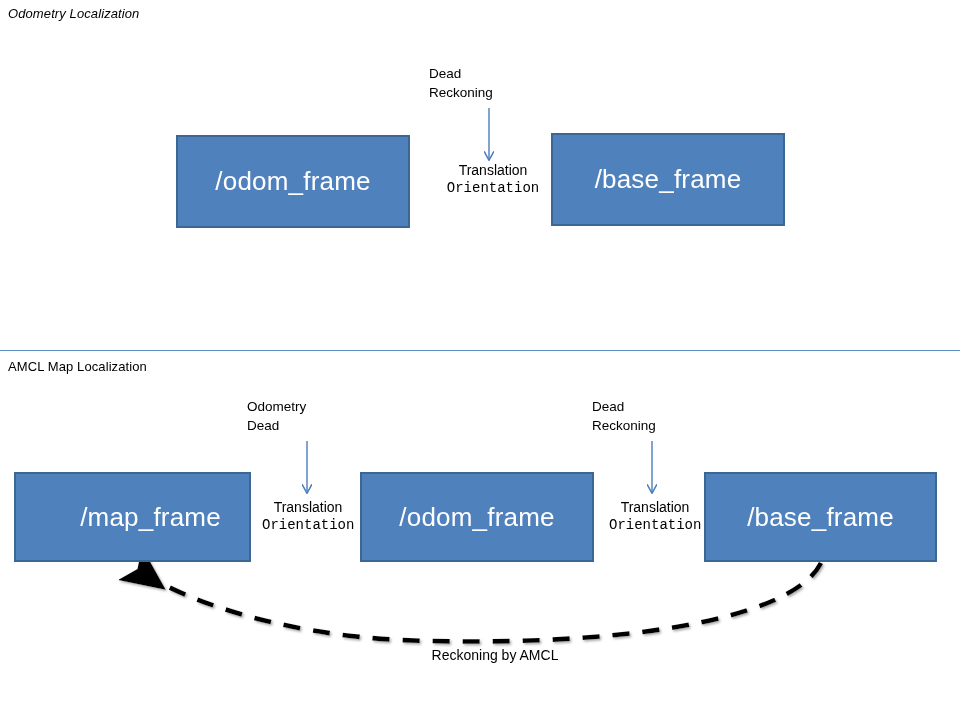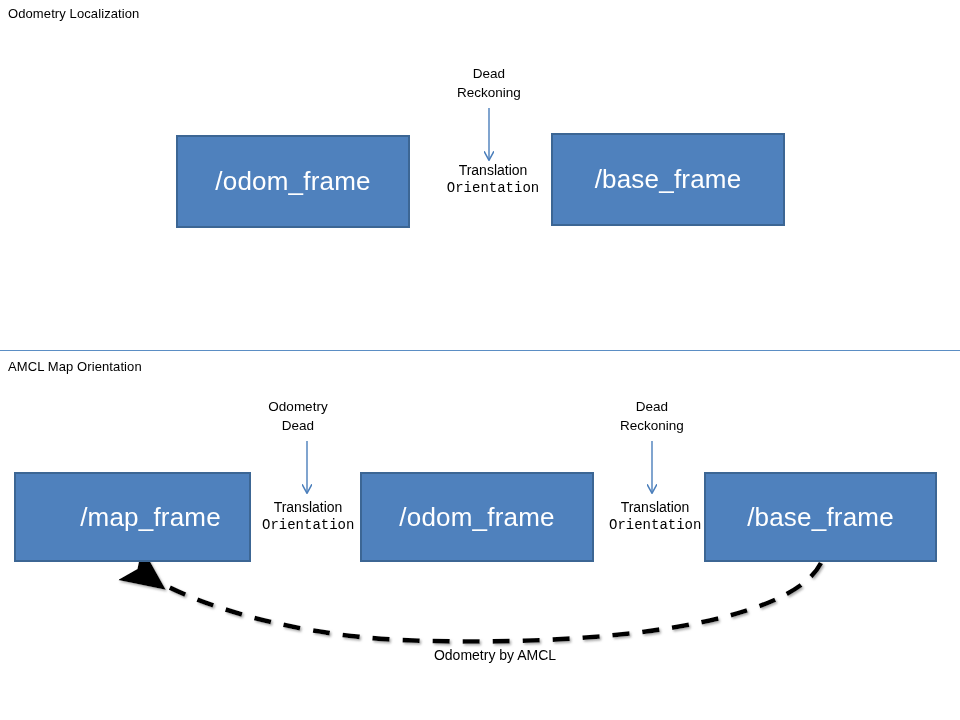--- a/index.html
+++ b/index.html
@@ -22,21 +22,21 @@
     height: 720px;
   }
   .section-title {
     position: absolute;
     font-size: 13px;
     line-height: 16px;
     color: #000000;
     white-space: nowrap;
     letter-spacing: 0.1px;
   }
-  #title-odom { left: 8px;  top: 6px; }
+  #title-odom { left: 8px;  top: 6px; font-style: italic; }
   #title-amcl { left: 8px;  top: 359px; }
 
   .divider {
     position: absolute;
     left: 0;
     top: 350px;
     width: 960px;
     height: 0;
     border-top: 1px solid #5b8ec4;
   }
@@ -62,26 +62,25 @@
   
   #box-map      { left: 14px;  top: 472px; width: 237px; height: 90px; padding-left: 36px; }
   #box-odom-bot { left: 360px; top: 472px; width: 234px; height: 90px; }
   #box-base-bot { left: 704px; top: 472px; width: 233px; height: 90px; }
 
   
   .annot-caption {
     position: absolute;
     font-size: 13.5px;
     line-height: 19px;
-    text-align: center;
     white-space: nowrap;
     color: #000000;
   }
   #cap-dead-top   { left: 429px; top: 64px;  width: 120px; }
-  #cap-odom-drift { left: 238px; top: 397px; width: 120px; }
+  #cap-odom-drift { left: 247px; top: 397px; width: 120px; }
   #cap-dead-bot   { left: 592px; top: 397px; width: 120px; }
 
   
   .to-label {
     position: absolute;
     font-size: 14px;
     line-height: 18px;
     white-space: nowrap;
     color: #000000;
     text-align: center;
@@ -135,21 +134,21 @@
 
   <line x1="704" y1="517" x2="600" y2="517" stroke="#000000" stroke-width="5.4" marker-end="url(#thick-arrow)" filter="url(#soft-shadow)"></line>
 
   <path d="M 821 563 C 790 624, 600 648, 400 640 C 280 634, 180 600, 136 568" fill="none" stroke="#000000" stroke-width="4.6" stroke-dasharray="17 13" stroke-linecap="butt" marker-end="url(#dash-arrow)" filter="url(#soft-shadow)"></path>
 </svg>
 
 <div class="divider"></div>
 
 <div class="section-title" id="title-odom">Odometry Localization</div>
 
-<div class="section-title" id="title-amcl">AMCL Map Orientation</div>
+<div class="section-title" id="title-amcl">AMCL Map Localization</div>
 
 <div class="frame-box" id="box-odom-top">
   <span>/odom_frame</span>
 </div>
 
 <div class="frame-box" id="box-base-top">
   <span>/base_frame</span>
 </div>
 
 <div class="annot-caption" id="cap-dead-top">
@@ -187,13 +186,13 @@
 <div class="to-label" id="to-map">
   <span class="trans">Translation</span>
   <span class="orient">Orientation</span>
 </div>
 
 <div class="to-label" id="to-odombot">
   <span class="trans">Translation</span>
   <span class="orient">Orientation</span>
 </div>
 
-<div id="cap-amcl">Odometry by AMCL</div>
+<div id="cap-amcl">Reckoning by AMCL</div>
 
 </body></html>

